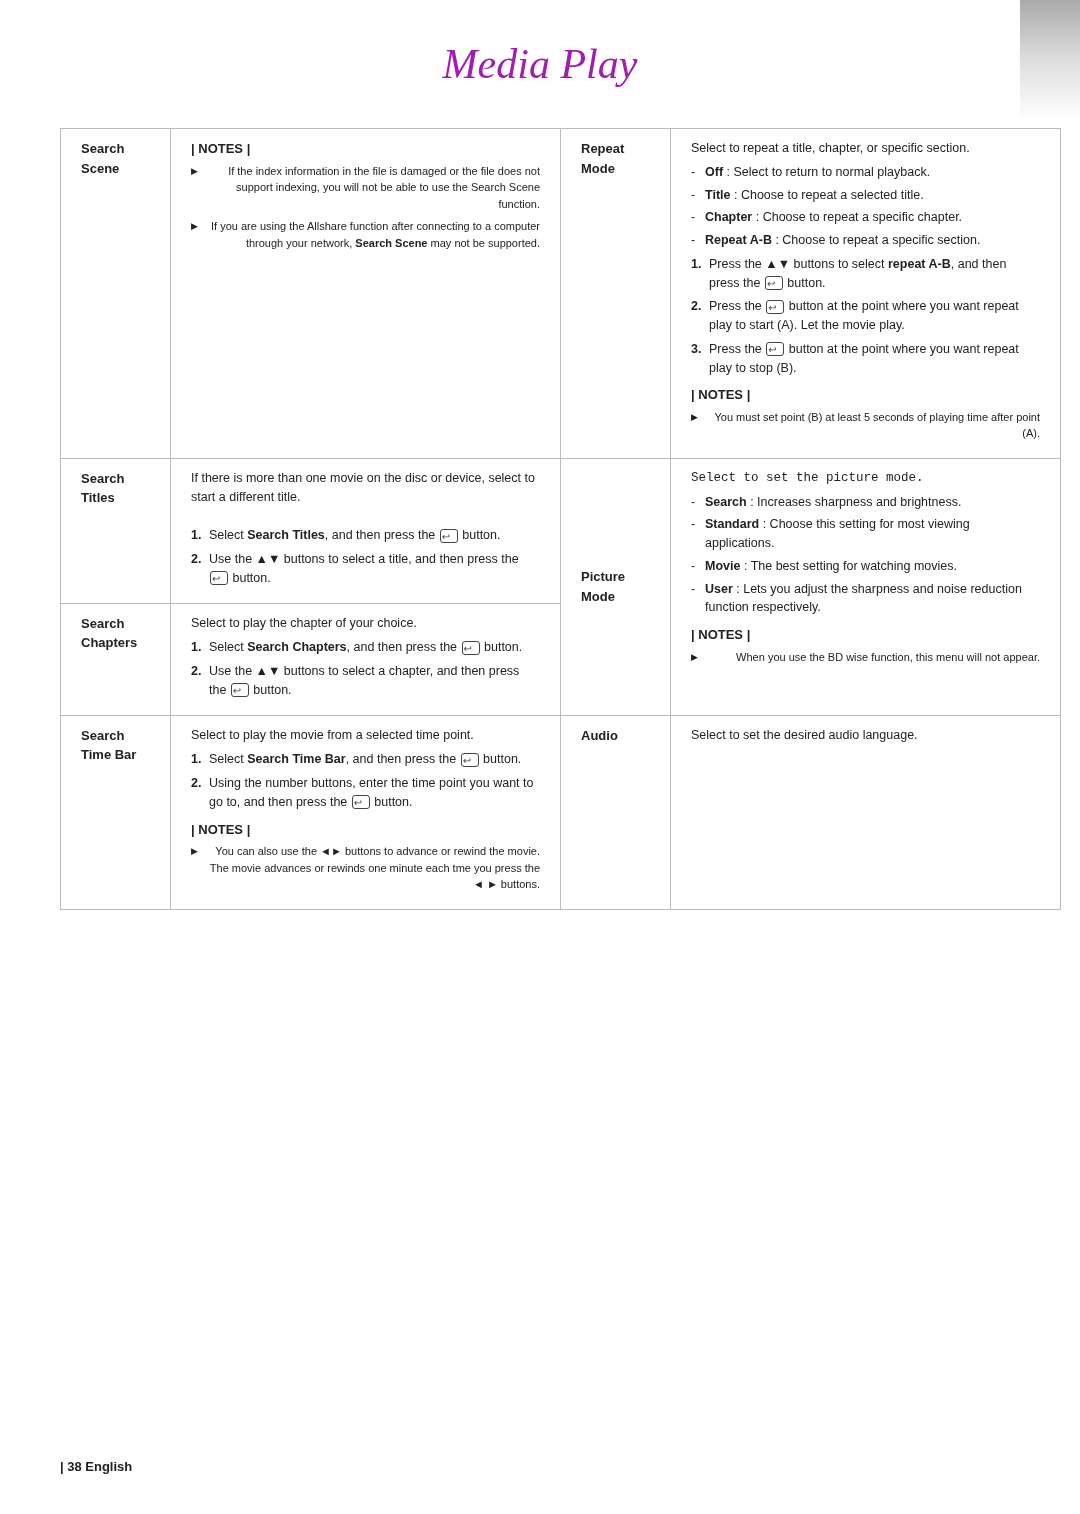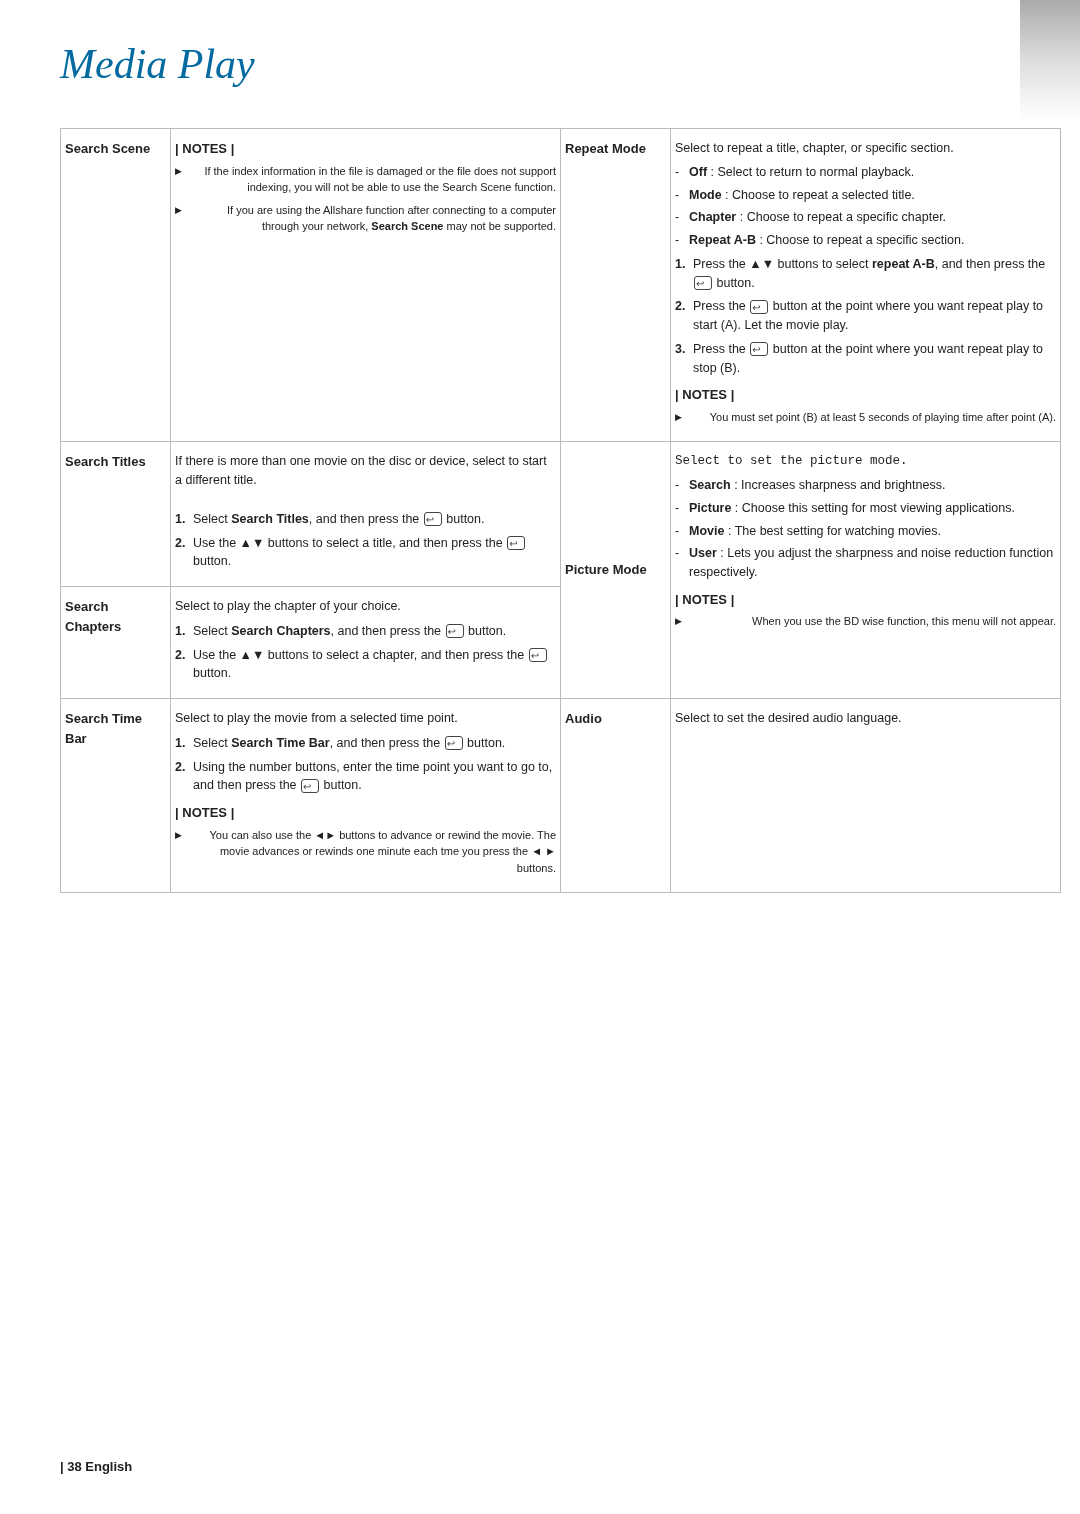--- a/index.html
+++ b/index.html
@@ -15,34 +15,35 @@
 
     .page-wrapper {
       padding: 40px 60px 60px 60px;
     }
 
     .page-title {
       font-family: Georgia, 'Times New Roman', serif;
       font-size: 42px;
       font-style: italic;
       font-weight: normal;
-      color: #0369a1;
+      color: #a21caf;
       margin-bottom: 30px;
       padding-bottom: 10px;
+      text-align: center;
     }
 
     .main-table {
       width: 100%;
       border-collapse: collapse;
       table-layout: fixed;
     }
 
     .main-table td {
       border: 1px solid #bbb;
-      padding: 10px 4px;
+      padding: 10px 20px;
       vertical-align: top;
       line-height: 1.5;
     }
 
     .label-cell {
       width: 110px;
       font-weight: bold;
       font-size: 13px;
       vertical-align: middle;
       padding: 12px 10px;
@@ -189,21 +190,21 @@
           <li>If the index information in the file is damaged or the file does not support indexing, you will not be able to use the Search Scene function.</li>
           <li>If you are using the Allshare function after connecting to a computer through your network, <b>Search Scene</b> may not be supported.</li>
         </ul>
       </td>
 
       <td class="label-cell"><b>Repeat Mode</b></td>
       <td class="content-cell">
         <div>Select to repeat a title, chapter, or specific section.</div>
         <ul class="dash-list" style="margin: 5px 0;">
           <li><b>Off</b> : Select to return to normal playback.</li>
-          <li><b>Mode</b> : Choose to repeat a selected title.</li>
+          <li><b>Title</b> : Choose to repeat a selected title.</li>
           <li><b>Chapter</b> : Choose to repeat a specific chapter.</li>
           <li><b>Repeat A-B</b> : Choose to repeat a specific section.</li>
         </ul>
         <ol class="steps">
           <li><span class="step-num">1.</span> Press the ▲▼ buttons to select <b>repeat A-B</b>, and then press the <span class="inline-icon"></span> button.</li>
           <li><span class="step-num">2.</span> Press the <span class="inline-icon"></span> button at the point where you want repeat play to start (A). Let the movie play.</li>
           <li><span class="step-num">3.</span> Press the <span class="inline-icon"></span> button at the point where you want repeat play to stop (B).</li>
         </ol>
         <div style="margin-top:8px;">
           <div class="notes-header">NOTES</div>
@@ -223,21 +224,21 @@
           <li><span class="step-num">1.</span> Select <b>Search Titles</b>, and then press the <span class="inline-icon"></span> button.</li>
           <li><span class="step-num">2.</span> Use the ▲▼ buttons to select a title, and then press the <span class="inline-icon"></span> button.</li>
         </ol>
       </td>
 
       <td class="label-cell" rowspan="2" style="vertical-align:middle;"><b>Picture Mode</b></td>
       <td class="content-cell" rowspan="2">
         <div style="margin-bottom:5px;font-family:Liberation Mono, monospace;">Select to set the picture mode.</div>
         <ul class="dash-list" style="margin-bottom:8px;">
           <li><b>Search</b> : Increases sharpness and brightness.</li>
-          <li><b>Picture</b> : Choose this setting for most viewing applications.</li>
+          <li><b>Standard</b> : Choose this setting for most viewing applications.</li>
           <li><b>Movie</b> : The best setting for watching movies.</li>
           <li><b>User</b> : Lets you adjust the sharpness and noise reduction function respectively.</li>
         </ul>
         <div>
           <div class="notes-header">NOTES</div>
           <ul class="notes-list">
             <li>When you use the BD wise function, this menu will not appear.</li>
           </ul>
         </div>
       </td>

